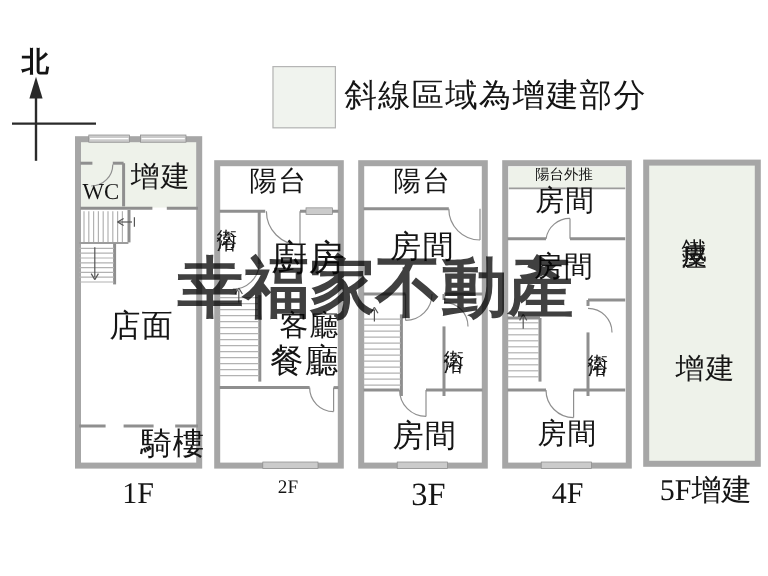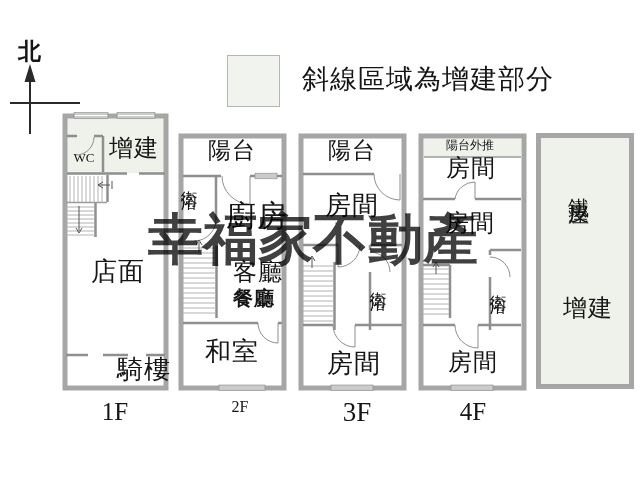--- a/index.html
+++ b/index.html
@@ -210,48 +210,48 @@
       <line class="arc" x1="478" y1="325" x2="478" y2="348"></line>
       <rect class="win" x="451" y="385" width="42" height="5.5"></rect>
     </g>
 
     <g>
       <rect class="wo" x="538.5" y="135.5" width="93" height="251"></rect>
     </g>
   </svg>
 
   <div class="swatch" style="background-color: rgb(240, 243, 238);"></div>
-  <div class="lbl left" style="left:302px;top:66px;font-size:27px;">斜線區域為增建部分</div>
+  <div class="lbl left" style="left:287px;top:66px;font-size:27px;">斜線區域為增建部分</div>
 
   <div class="lbl" style="left:30px;top:40px;font-size:23px;font-weight:700;">北</div>
 
   <div class="lbl" style="left:134px;top:136px;font-size:24px;">增建</div>
-  <div class="lbl" style="left:84px;top:151px;font-size:13px;letter-spacing:0;">WC</div>
+  <div class="lbl" style="left:84px;top:151px;font-size:19px;letter-spacing:0;">WC</div>
   <div class="lbl" style="left:118px;top:259px;font-size:26px;text-align:center;">店面</div>
   <div class="lbl" style="left:118px;top:357px;font-size:26px;margin-left:26px;">騎樓</div>
   <div class="lbl" style="left:115px;top:399px;font-size:25px;letter-spacing:0;">1F</div>
 
   <div class="lbl" style="left:232px;top:139px;font-size:23px;">陽台</div>
   <div class="lbl v" style="left:189px;top:177px;font-size:17px;">衛浴</div>
   <div class="lbl" style="left:257px;top:201px;font-size:30px;">廚房</div>
   <div class="lbl" style="left:258px;top:260px;font-size:24px;">客廳</div>
-  <div class="lbl" style="left:254px;top:288px;font-size:20px;font-weight:bold;">餐廳</div>
-  <div class="lbl" style="left:232px;top:339px;font-size:26px;">和室</div>
+  <div class="lbl" style="left:254px;top:288px;font-size:28px;">餐廳</div>
   <div class="lbl" style="left:240px;top:399px;font-size:16px;letter-spacing:0;">2F</div>
 
   <div class="lbl" style="left:352px;top:139px;font-size:23px;">陽台</div>
   <div class="lbl" style="left:352px;top:193px;font-size:26px;">房間</div>
   <div class="lbl v" style="left:378px;top:278px;font-size:17px;">衛浴</div>
   <div class="lbl" style="left:354px;top:351px;font-size:26px;">房間</div>
   <div class="lbl" style="left:357px;top:399px;font-size:27px;letter-spacing:0;">3F</div>
 
   <div class="lbl" style="left:470px;top:139px;font-size:12px;letter-spacing:0;">陽台外推</div>
   <div class="lbl" style="left:471px;top:156px;font-size:24px;">房間</div>
   <div class="lbl" style="left:470px;top:211px;font-size:24px;">房間</div>
   <div class="lbl v" style="left:498px;top:281px;font-size:17px;">衛浴</div>
   <div class="lbl" style="left:473px;top:350px;font-size:24px;">房間</div>
   <div class="lbl" style="left:473px;top:399px;font-size:25px;letter-spacing:0;">4F</div>
 
   <div class="lbl v" style="left:578px;top:182px;font-size:21px;">鐵皮屋</div>
   <div class="lbl" style="left:588px;top:296px;font-size:24px;">增建</div>
+  <div class="lbl" style="left:588px;top:397px;font-size:25px;letter-spacing:0;">5F增建</div>
 
   <div class="watermark" style="color: #404040;">幸福家不動產</div>
 </div>
 
 </body></html>

